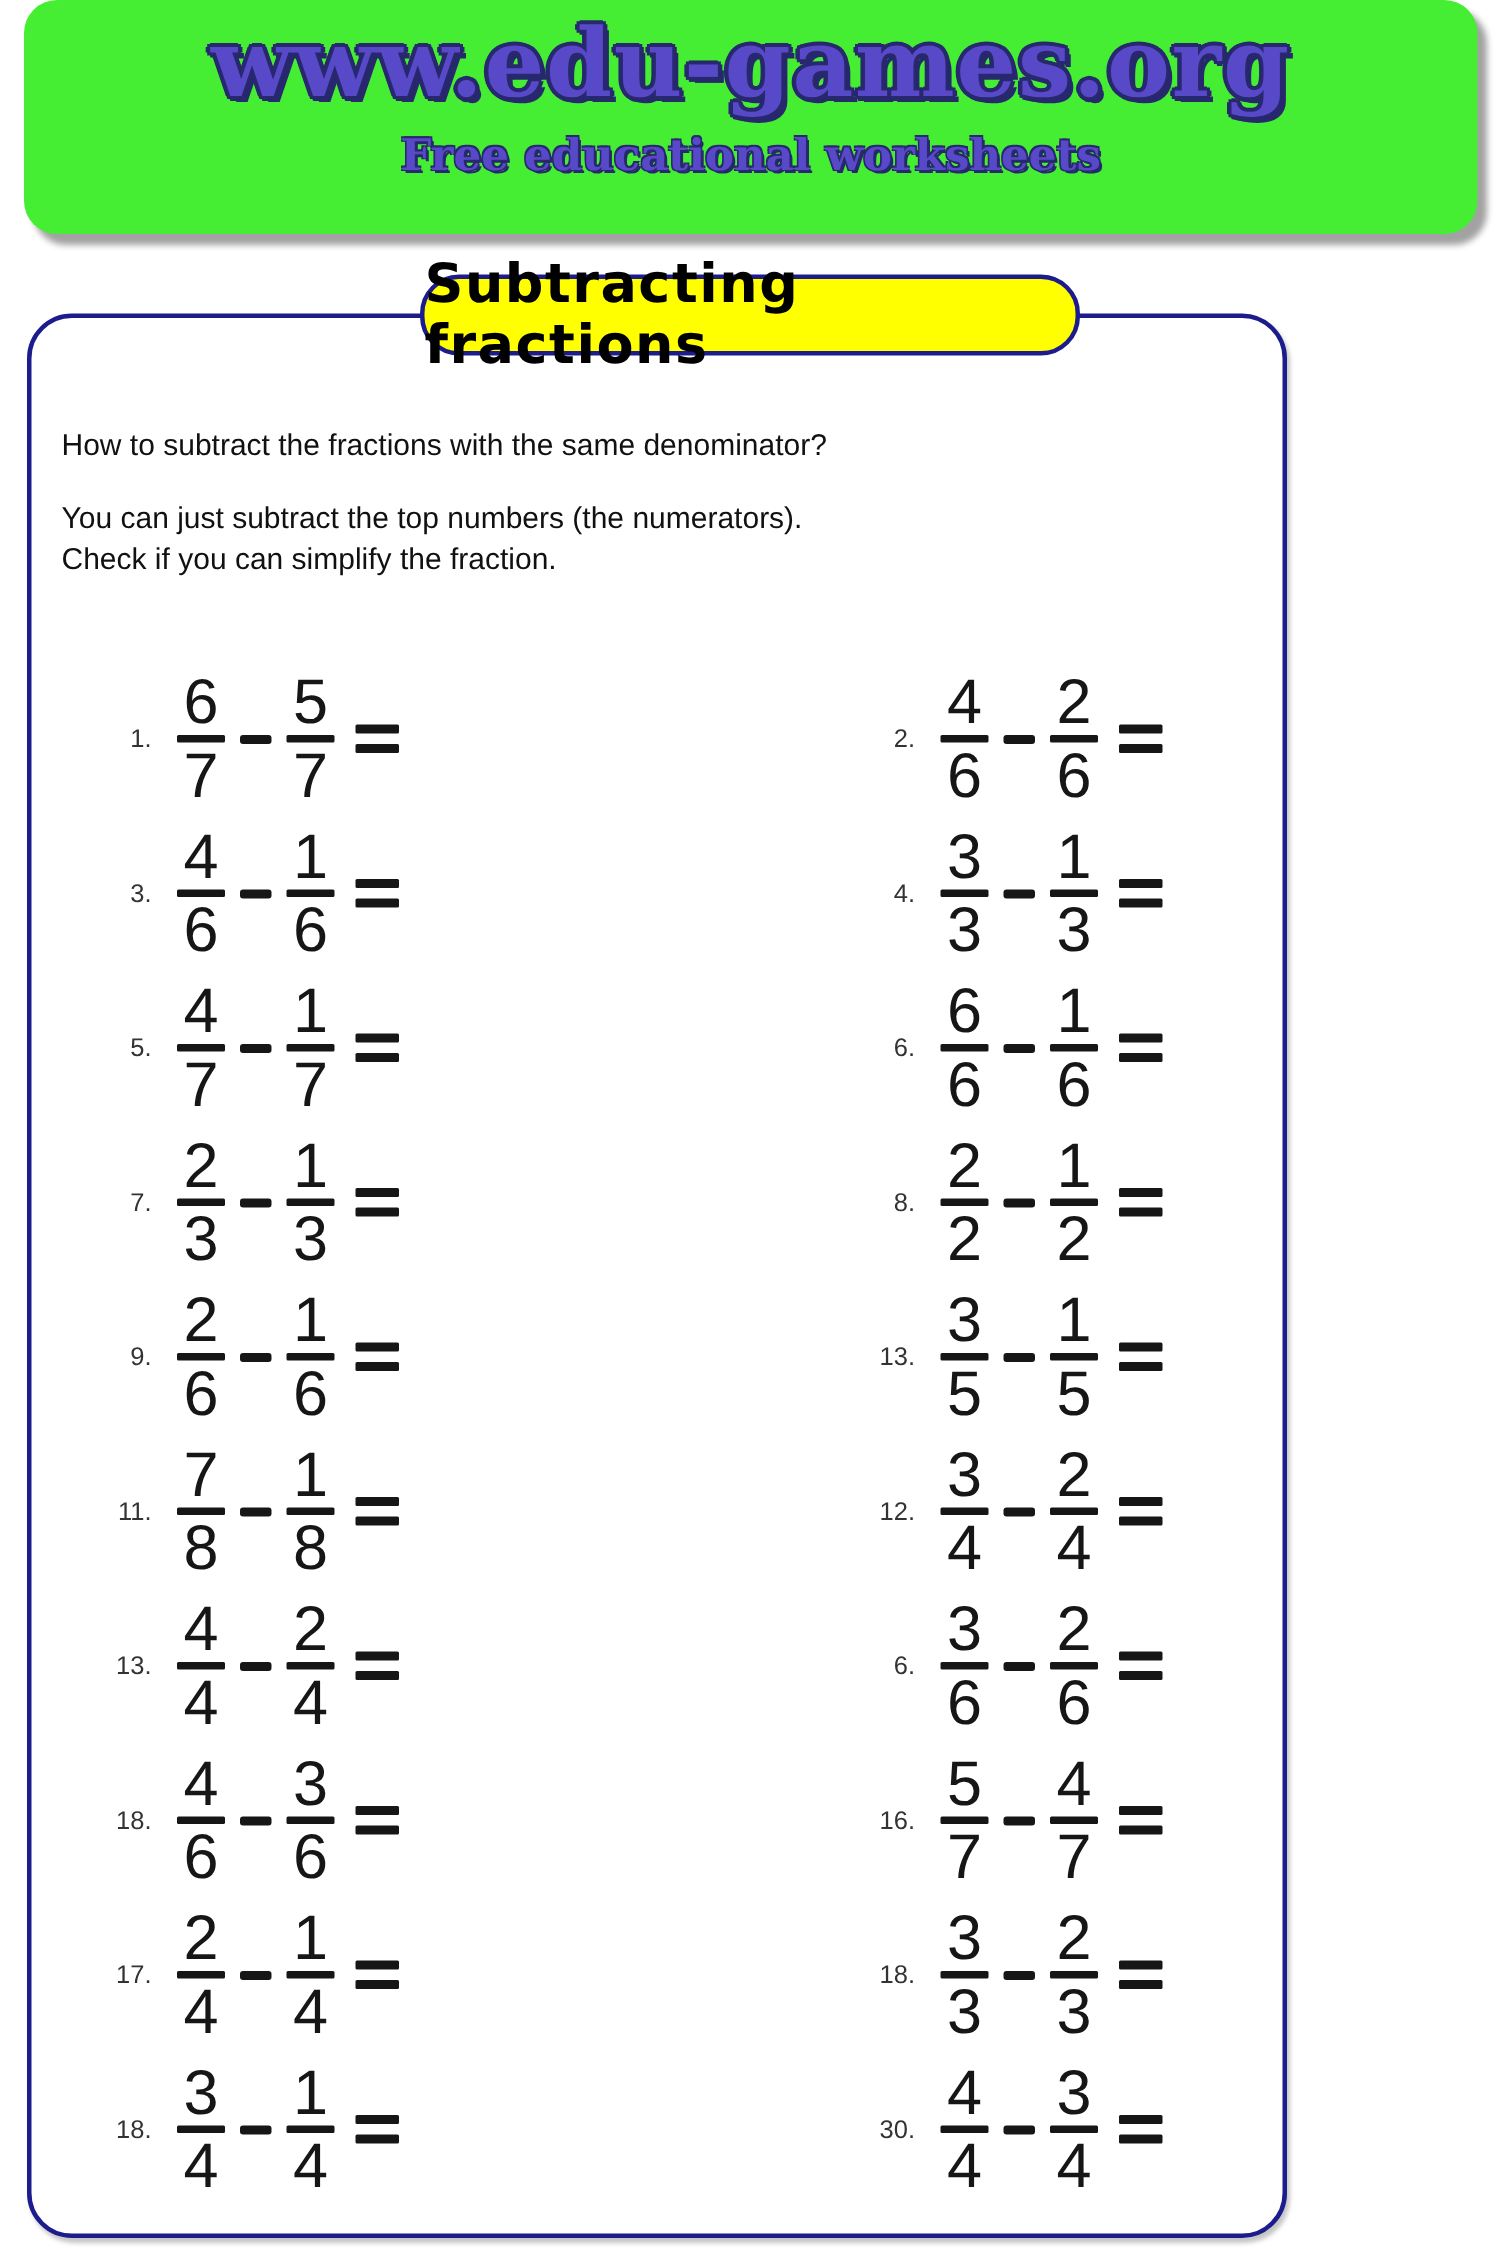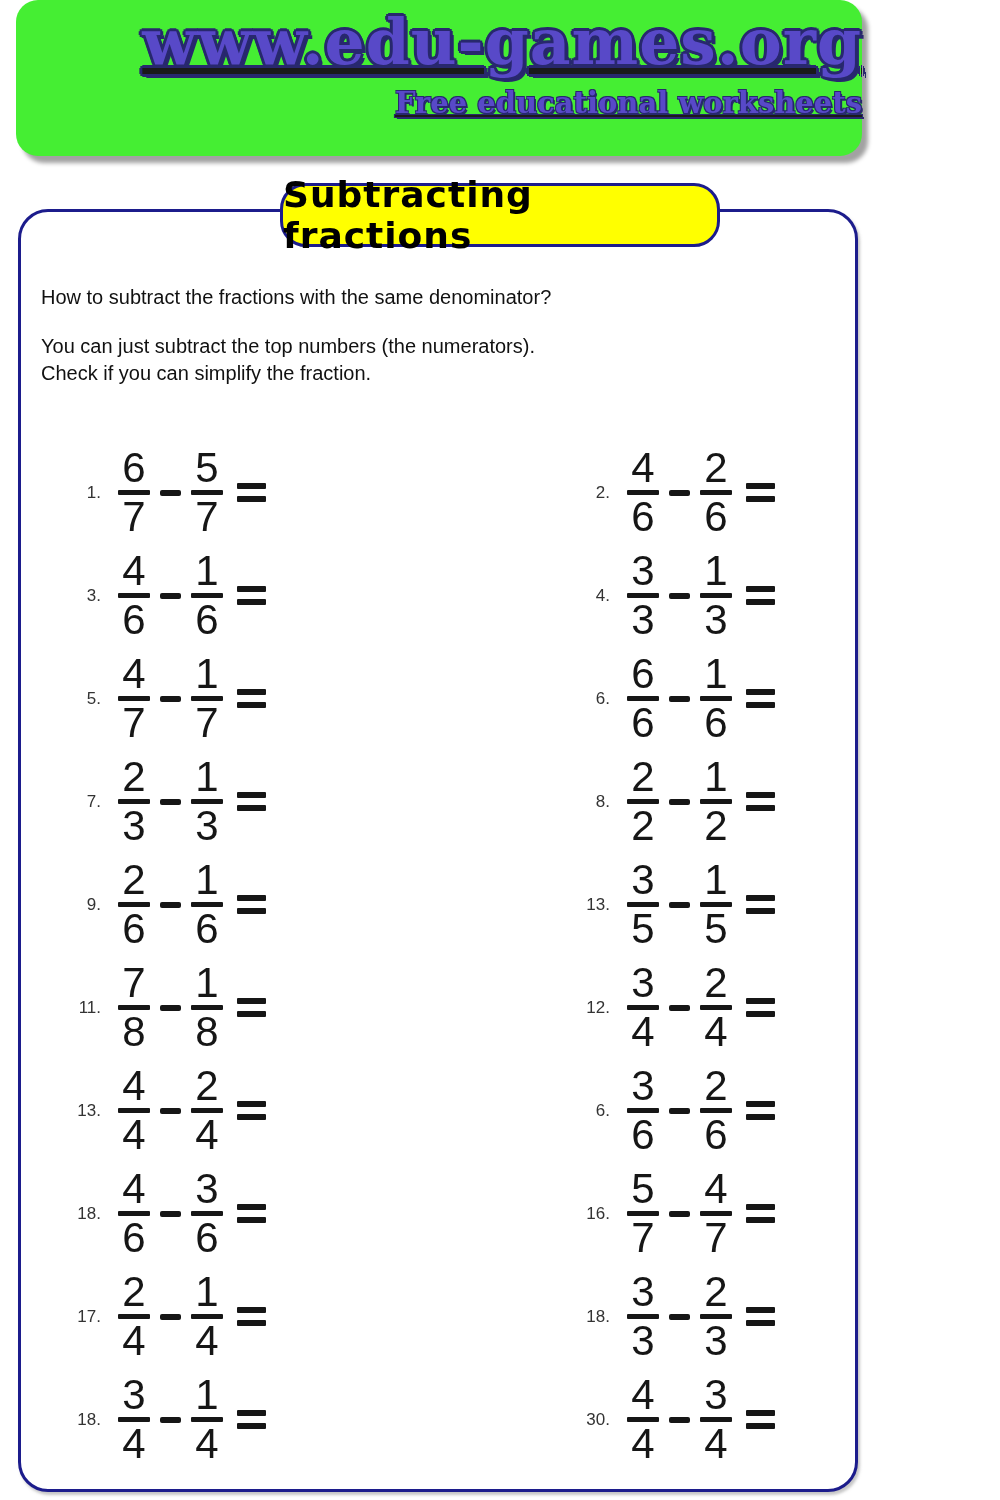--- a/index.html
+++ b/index.html
@@ -12,24 +12,24 @@
   }
   *{box-sizing:border-box;}
   html,body{margin:0;padding:0;}
   body{
     width:1000px;height:1500px;position:relative;background:#ffffff;
     font-family:"Liberation Sans", sans-serif;color:var(--ink);overflow:hidden;
   }
 
   
   .banner{
-    position:absolute;left:16px;top:0;width:846px;height:156px;
+    position:absolute;left:16px;top:0;width:969px;height:156px;
     background:var(--green);border-radius:22px;
     box-shadow:6px 7px 4px #a2a2a2;
-    display:flex;flex-direction:column;align-items:flex-end;justify-content:flex-start;text-decoration:underline;
+    display:flex;flex-direction:column;align-items:center;justify-content:flex-start;
   }
   .banner-title{
     margin-top:6px;
     font-family:"DejaVu Serif", serif;font-weight:bold;
     font-size:63px;line-height:72px;color:var(--purple);letter-spacing:1px;
     text-shadow:
       -2px -2px 0 var(--outline), 2px -2px 0 var(--outline),
       -2px  2px 0 var(--outline), 2px  2px 0 var(--outline),
       -3px  0   0 var(--outline), 3px  0   0 var(--outline),
        0   -3px 0 var(--outline), 0    3px 0 var(--outline),
@@ -47,21 +47,21 @@
 
   
   .panel{
     position:absolute;left:18px;top:209px;width:840px;height:1283px;
     border:3px solid var(--navy);border-radius:30px;background:#ffffff;
     box-shadow:2px 3px 3px rgba(150,150,150,.55);
   }
 
   
   .title-box{
-    position:absolute;left:280px;top:183px;width:440px;height:64px;
+    position:absolute;left:280px;top:183px;width:440px;height:54px;
     background:var(--yellow);border:3px solid var(--navy);border-radius:26px;
     display:flex;align-items:center;justify-content:center;z-index:5;
   }
   .title-box span{
     font-size:36px;font-weight:bold;color:#000;
     font-family:"DejaVu Sans", sans-serif;letter-spacing:1px;
   }
 
   
   .instructions{position:absolute;left:20px;top:72px;font-size:20px;line-height:27px;color:#111;}

